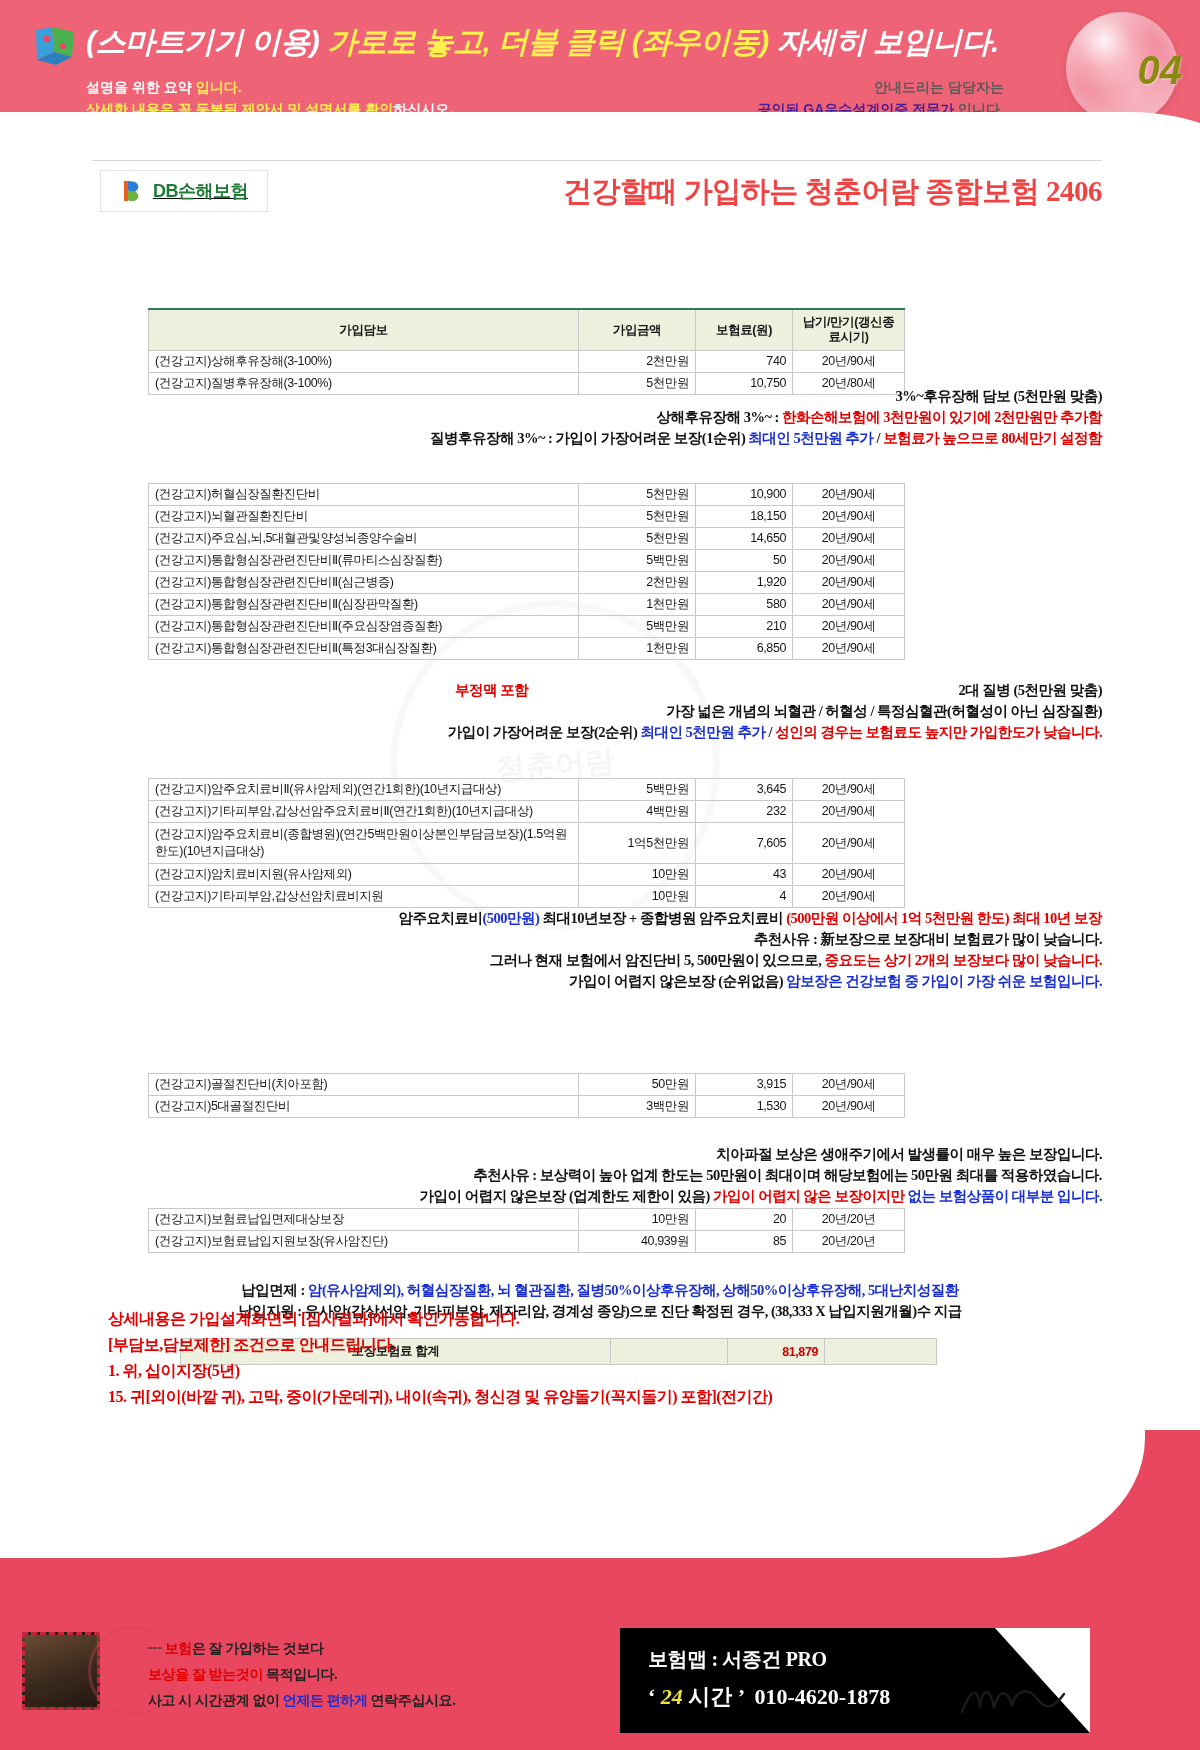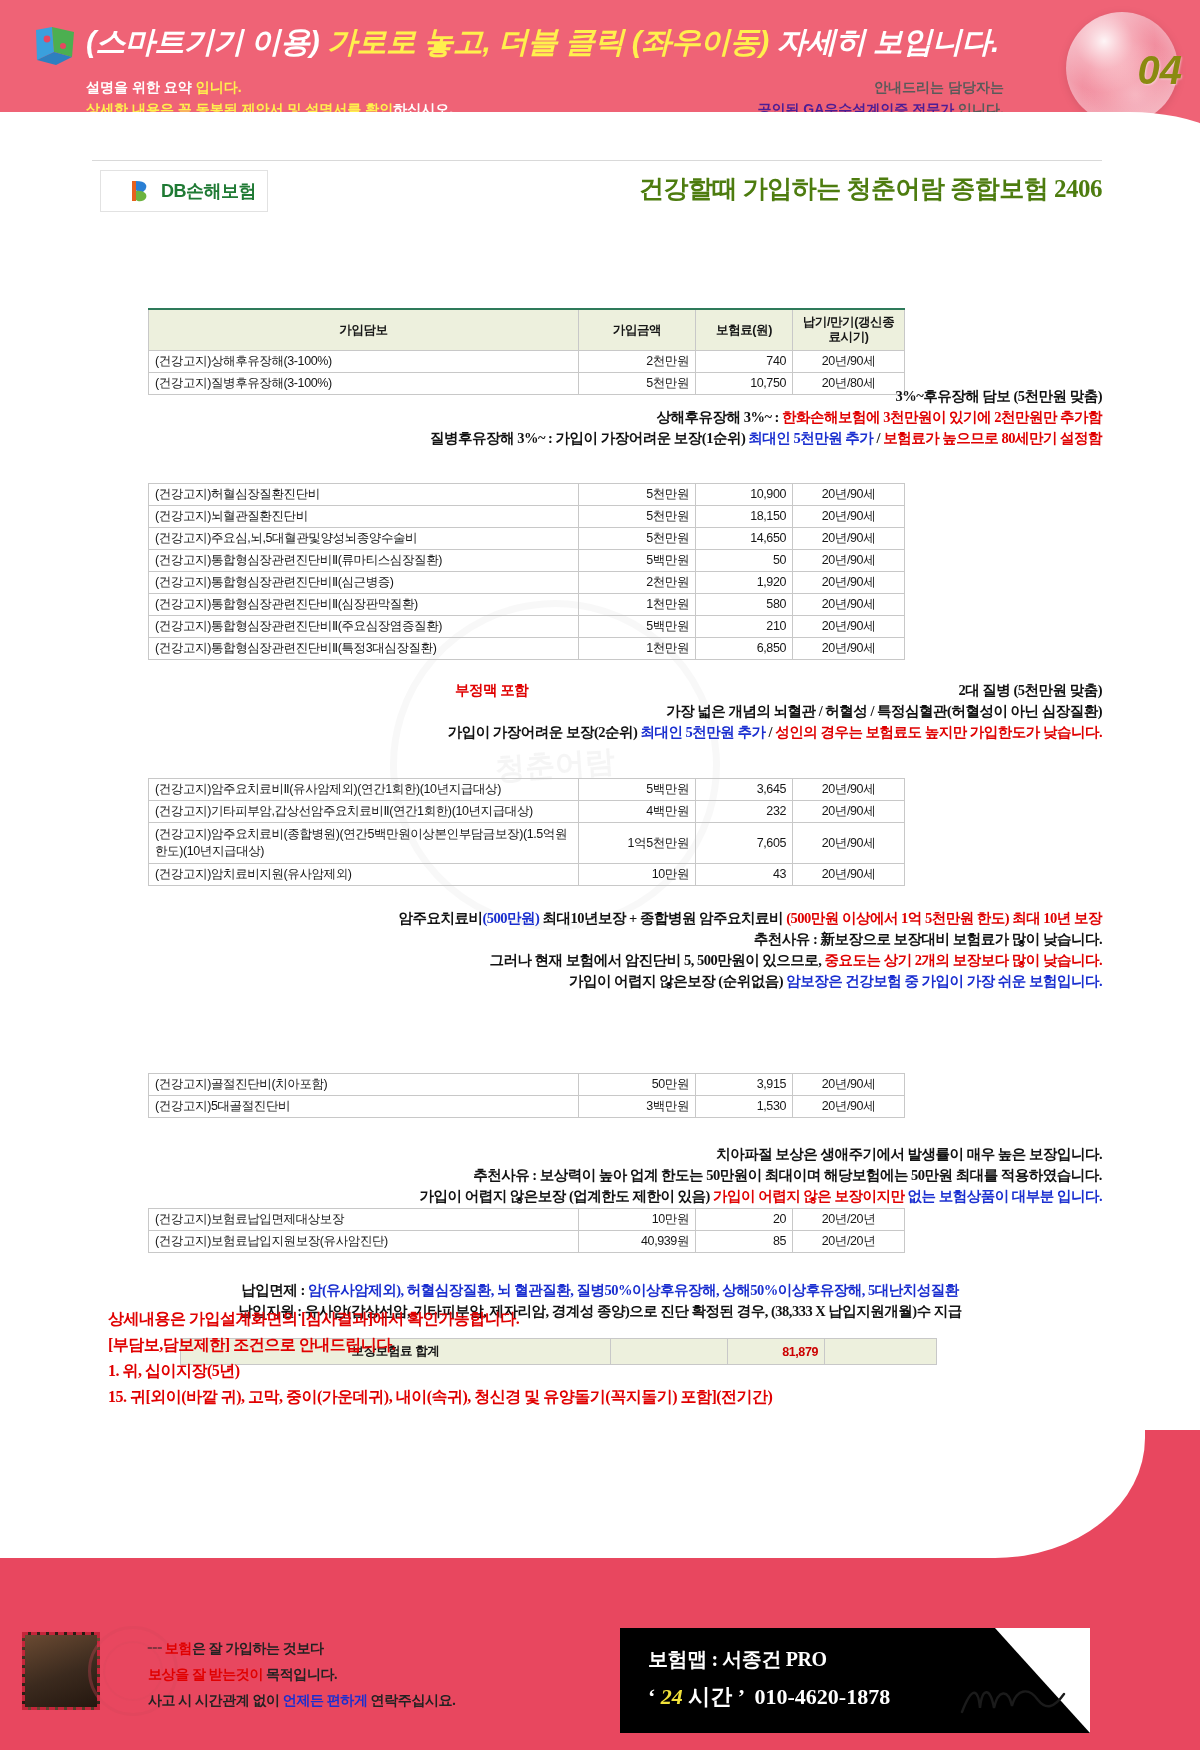--- a/index.html
+++ b/index.html
@@ -113,33 +113,34 @@
     left: 92px; top: 0px;
     width: 1010px; height: 1px;
     background: #d9d9d9;
   }
   .db-logo-box {
     position: absolute;
     left: 100px; top: 10px;
     width: 168px; height: 42px;
     background: #ffffff;
     border: 1px solid #e2e2e2;
-    display: flex; align-items: center; padding-left: 28px;
+    display: flex; align-items: center; padding-left: 20px;
     gap: 6px;
+    text-decoration: underline;
   }
   .db-mark { width: 26px; height: 26px; flex: 0 0 auto; }
   .db-word {
     font-size: 18px; font-weight: bold; color: #1f7a34;
     letter-spacing: -0.5px; white-space: nowrap;
   }
   .doc-title {
     position: absolute;
     right: 98px; top: 12px;
-    font-size: 25px; font-weight: bold;
-    color: #4d7c0f;
+    font-size: 29px; font-weight: bold;
+    color: #ef4444;
     letter-spacing: -0.5px;
     white-space: nowrap;
     font-family: "Liberation Serif", serif;
   }
 
   
   .watermark {
     position: absolute;
     left: 390px; top: 600px;
     width: 330px; height: 330px;
@@ -495,20 +496,26 @@
       <tr>
         <td class="c-name" style="line-height:17px;">(건강고지)암주요치료비(종합병원)(연간5백만원이상본인부담금보장)(1.5억원한도)(10년지급대상)</td>
         <td class="c-amt">1억5천만원</td>
         <td class="c-fee">7,605</td>
         <td class="c-term">20년/90세</td>
       </tr>
       <tr>
         <td class="c-name">(건강고지)암치료비지원(유사암제외)</td>
         <td class="c-amt">10만원</td>
         <td class="c-fee">43</td>
+        <td class="c-term">20년/90세</td>
+      </tr>
+      <tr>
+        <td class="c-name">(건강고지)기타피부암,갑상선암치료비지원</td>
+        <td class="c-amt">10만원</td>
+        <td class="c-fee">4</td>
         <td class="c-term">20년/90세</td>
       </tr>
     </tbody>
   </table>
 
   <div class="note right" style="right:98px; top:908px;">
     <span class="n-k">암주요치료비</span><span class="n-b">(500만원)</span><span class="n-k"> 최대10년보장 + 종합병원 암주요치료비 </span><span class="n-r">(500만원 이상에서 1억 5천만원 한도) 최대 10년 보장</span>
   </div>
   <div class="note right" style="right:98px; top:929px;">
     <span class="n-k">추천사유 : </span><span class="n-k">新보장으로 보장대비 보험료가 많이 낮습니다.</span>

